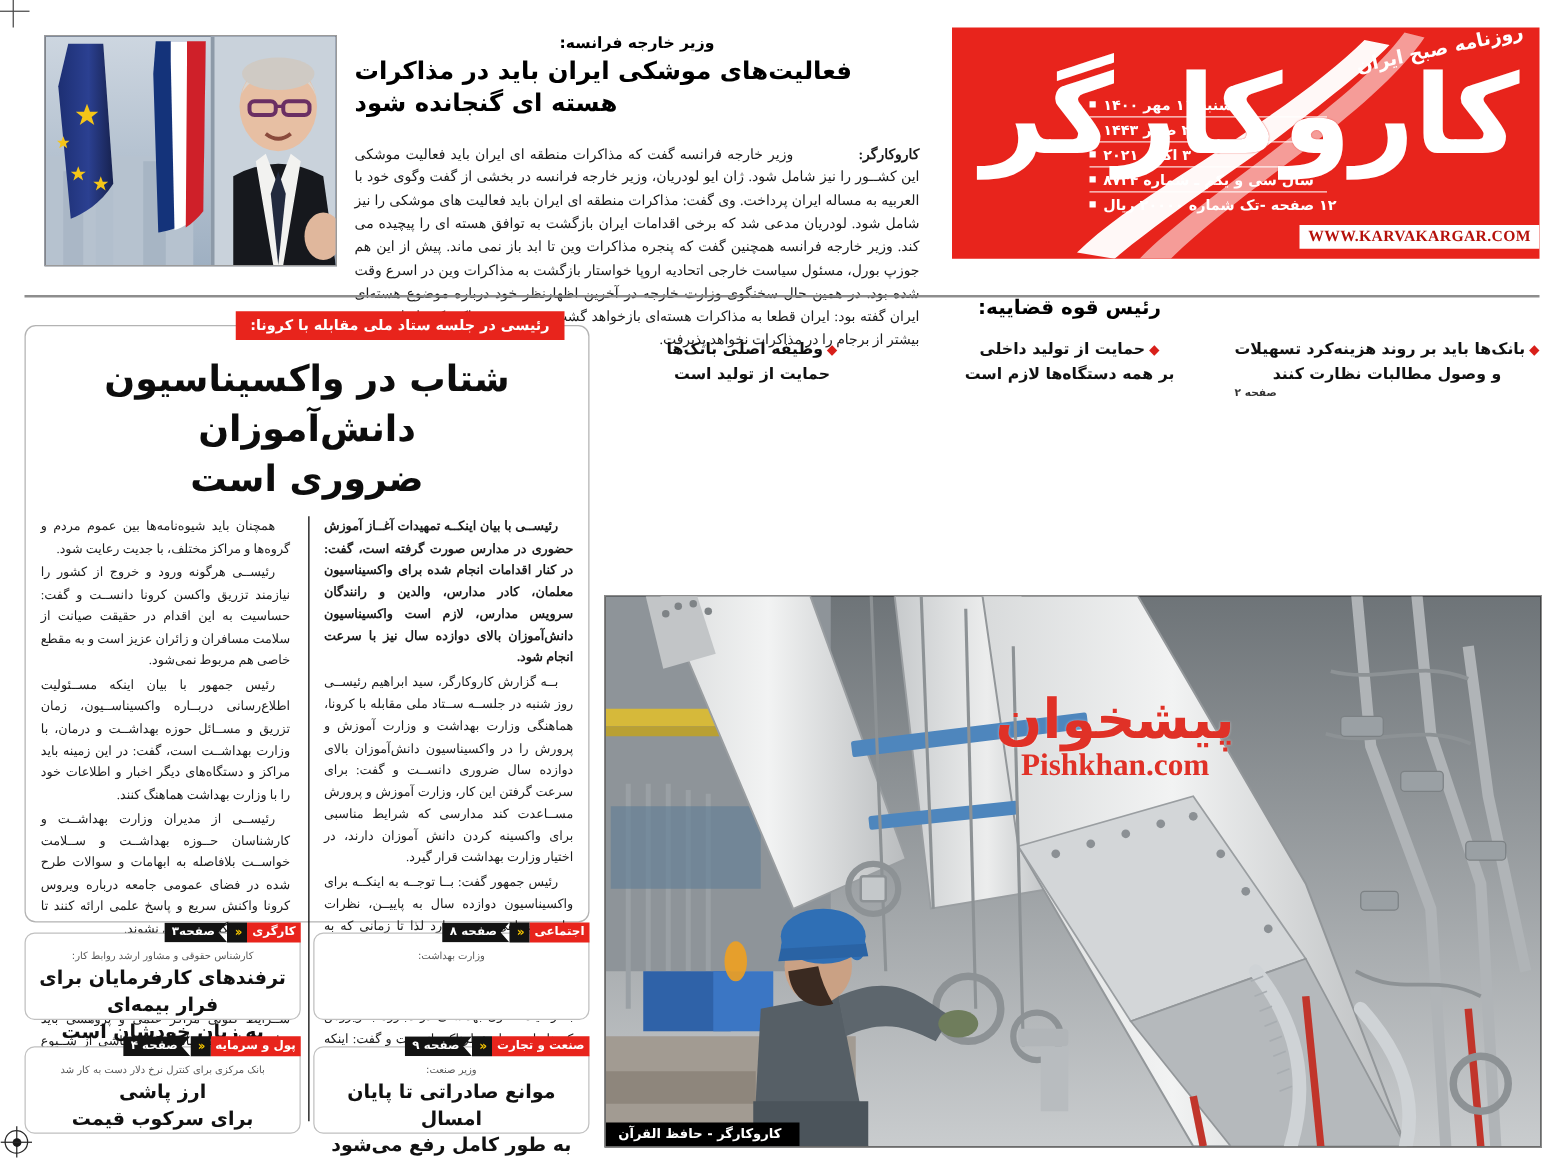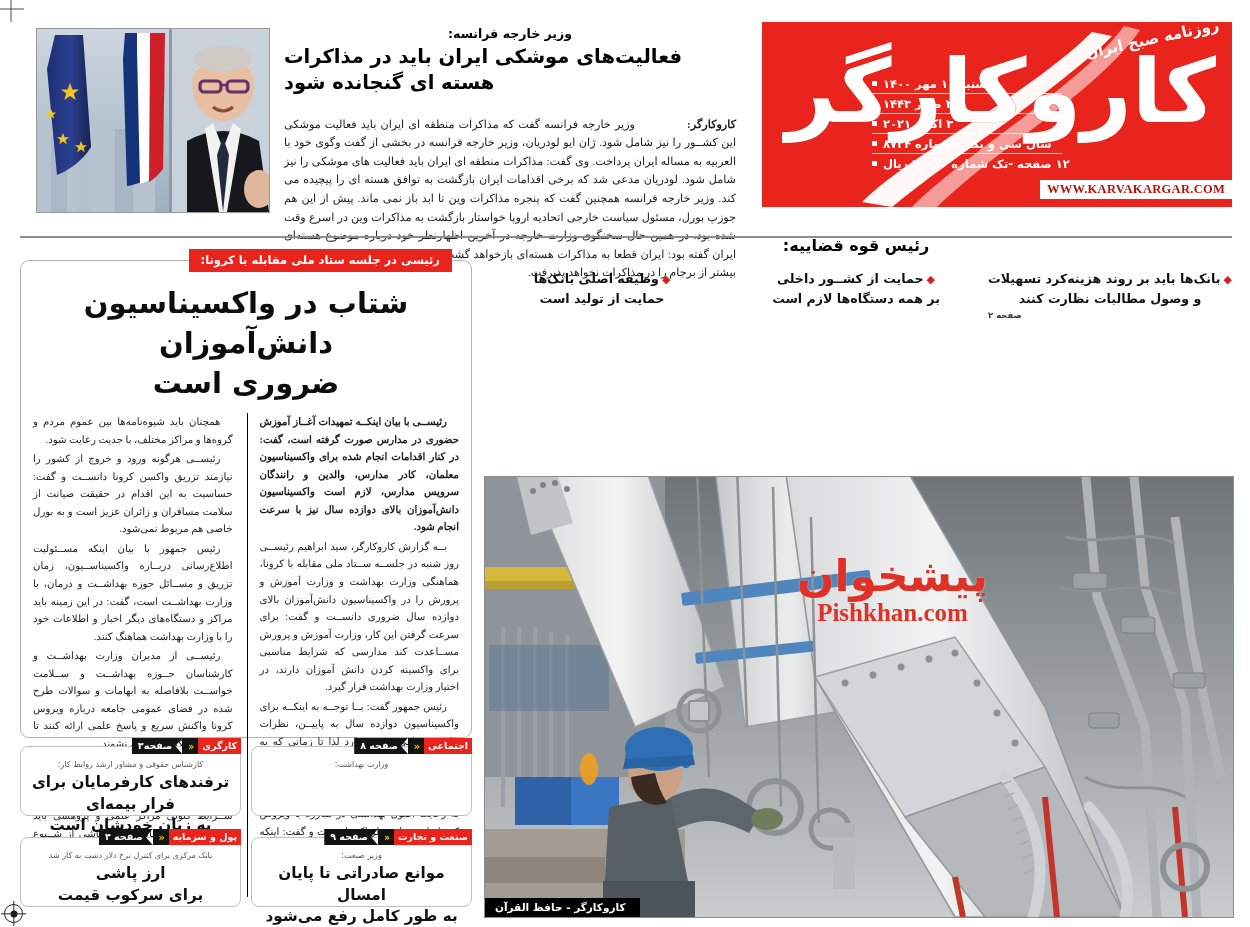--- a/index.html
+++ b/index.html
@@ -265,21 +265,21 @@
   <div class="main-story">
     <div class="ms-kicker">رئیس قوه قضاییه:</div>
 
     <div class="ms-bullets">
       <div class="ms-bullet">
         <span class="b1"><span class="dia">◆</span><span>بانک‌ها باید بر روند هزینه‌کرد تسهیلات</span></span>
         <span class="b1">و وصول مطالبات نظارت کنند</span>
         <div class="ms-pageref">صفحه ۲</div>
       </div>
       <div class="ms-bullet">
-        <span class="b1"><span class="dia">◆</span><span>حمایت از کشــور داخلی</span></span>
+        <span class="b1"><span class="dia">◆</span><span>حمایت از تولید داخلی</span></span>
         <span class="b1">بر همه دستگاه‌ها لازم است</span>
       </div>
       <div class="ms-bullet">
         <span class="b1"><span class="dia">◆</span><span>وظیفه اصلی بانک‌ها</span></span>
         <span class="b1">حمایت از تولید است</span>
       </div>
     </div>
   </div>
 
   <div class="main-photo">
@@ -422,21 +422,21 @@
       </div>
       <div class="feat-cols">
         <div class="feat-col right">
           <p class="b">رئیســی با بیان اینکــه تمهیدات آغــاز آموزش حضوری در مدارس صورت گرفته است، گفت: در کنار اقدامات انجام شده برای واکسیناسیون معلمان، کادر مدارس، والدین و رانندگان سرویس مدارس، لازم است واکسیناسیون دانش‌آموزان بالای دوازده سال نیز با سرعت انجام شود.</p>
           <p>بــه گزارش کاروکارگر، سید ابراهیم رئیســی روز شنبه در جلســه ســتاد ملی مقابله با کرونا، هماهنگی وزارت بهداشت و وزارت آموزش و پرورش را در واکسیناسیون دانش‌آموزان بالای دوازده سال ضروری دانســت و گفت: برای سرعت گرفتن این کار، وزارت آموزش و پرورش مســاعدت کند مدارسی که شرایط مناسبی برای واکسینه کردن دانش آموزان دارند، در اختیار وزارت بهداشت قرار گیرد.</p>
           <p>رئیس جمهور گفت: بــا توجــه به اینکــه برای واکسیناسیون دوازده سال به پاییــن، نظرات علمی مختلفی وجــود دارد لذا تا زمانی که به قطعیت علمی نرسیم، نباید اقدامی در این زمینه انجام شود.</p>
           <p>رئیســی در ادامــه، عادی‌انــگاری و کم‌توجهی به رعایت اصول بهداشتی در مبارزه با ویروس کرونا را بســیار خطرناک دانســت و گفت: اینکه عده‌ای تصور کنند با تزریق واکســن از خطرات ویــروس کرونا در امان هستند، نادرست است و با توجه به نظرات علمی</p>
         </div>
         <div class="feat-col">
           <p>همچنان باید شیوه‌نامه‌ها بین عموم مردم و گروه‌ها و مراکز مختلف، با جدیت رعایت شود.</p>
-          <p>رئیســی هرگونه ورود و خروج از کشور را نیازمند تزریق واکسن کرونا دانســت و گفت: حساسیت به این اقدام در حقیقت صیانت از سلامت مسافران و زائران عزیز است و به بورل خاصی هم مربوط نمی‌شود.</p>
+          <p>رئیســی هرگونه ورود و خروج از کشور را نیازمند تزریق واکسن کرونا دانســت و گفت: حساسیت به این اقدام در حقیقت صیانت از سلامت مسافران و زائران عزیز است و به مقطع خاصی هم مربوط نمی‌شود.</p>
           <p>رئیس جمهور با بیان اینکه مســئولیت اطلاع‌رسانی دربــاره واکسیناســیون، زمان تزریق و مســائل حوزه بهداشــت و درمان، با وزارت بهداشــت است، گفت: در این زمینه باید مراکز و دستگاه‌های دیگر اخبار و اطلاعات خود را با وزارت بهداشت هماهنگ کنند.</p>
           <p>رئیســی از مدیران وزارت بهداشــت و کارشناسان حــوزه بهداشــت و ســلامت خواســت بلافاصله به ابهامات و سوالات طرح شده در فضای عمومی جامعه درباره ویروس کرونا واکنش سریع و پاسخ علمی ارائه کنند تا مردم دچار نگرانی و یاس نشوند.</p>
           <p>رئیســی با اشــاره به اینکه برای مقابلــه با ویروس کرونا محدودیت‌های هوشــمند به مرور جای تعطیلی مراکز را می‌گیرد. گفت: در شــرایط کنونی مراکز علمی و پژوهشی باید برای جبران عقب‌ماندگی های ناشی از شــیوع کرونا، در مسائل اقتصادی، فرهنگی، اجتماعی و آموزشی، نســخه‌ها و راهکارهای مناسب تدوین و ارائه کنند.</p>
         </div>
       </div>
     </div>
   </div>
 
   <div class="teasers">
 

